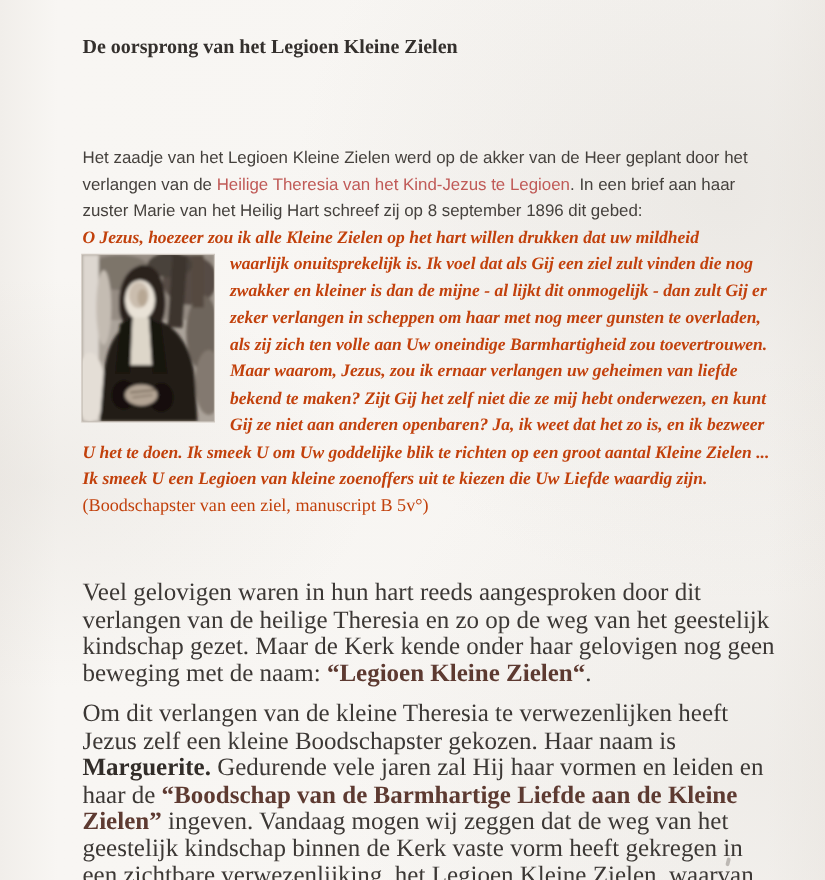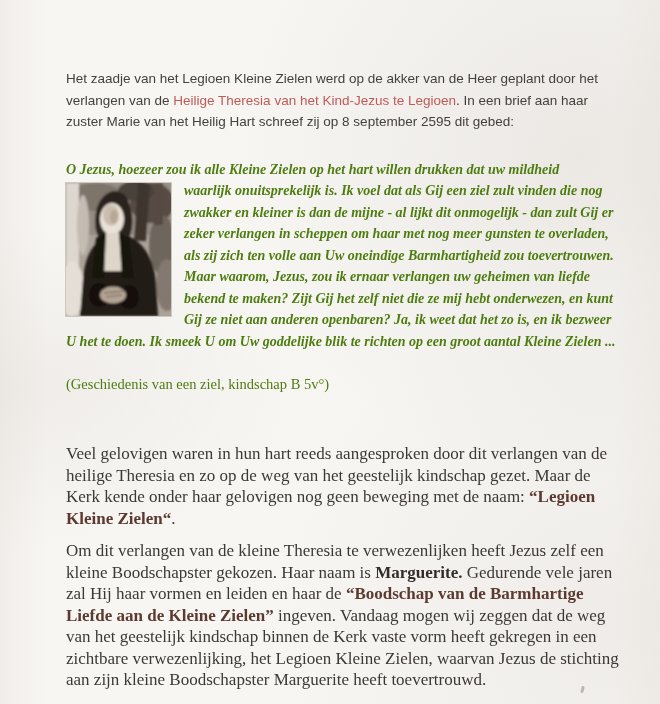--- a/index.html
+++ b/index.html
@@ -22,58 +22,58 @@
     color:#34302d;
   }
   .intro{
     margin:68px 0 0 0;
     font-family:"Liberation Sans", sans-serif;
     font-size:13.5px;line-height:21.5px;
     color:#45413d;
   }
   .red{color:#c05a57;}
   .quote{
-    margin-top:26px;
     font-style:italic;font-weight:bold;
     font-size:14px;line-height:21.5px;
-    color:#4d7c0f;
+    color:#c2410c;
   }
   .qline1{white-space:nowrap;}
   .photo-float{
     float:left;
     width:105px;height:133px;
     margin:3px 13px 8px 0;
     display:block;
     box-shadow:0 0 0 1px #cfc8c0;
     background:#aba39a;
   }
   .qsource{font-style:normal;font-weight:normal;font-size:14.5px;}
   .body-para{
     margin:0;
-    font-size:17px;line-height:21.5px;
+    font-size:20px;line-height:21.5px;
     color:#3c3835;
   }
   .para-veel{margin-top:48px;}
   .para-om{margin-top:11px;}
   .dark-name{font-weight:bold;color:#5d3a31;}
   .bold-black{font-weight:bold;color:#322d29;font-family:Liberation Serif, serif;}
   .scan-speck{
     position:absolute;left:581px;top:686px;
     width:3px;height:7px;border-radius:2px;
     background:rgba(125,118,112,0.45);
     transform:rotate(14deg);
   }
 </style>
 </head>
 <body>
 
 <div class="page">
 
+  <h1 class="doc-title">De oorsprong van het Legioen Kleine Zielen</h1>
 
-  <p class="intro"><span>Het zaadje van het Legioen Kleine Zielen werd op de akker van de Heer geplant door het verlangen van de </span><span class="red">Heilige Theresia van het Kind-Jezus te Legioen</span><span>. In een brief aan haar zuster Marie van het Heilig Hart schreef zij op 8 september 2595 dit gebed:</span></p>
+  <p class="intro"><span>Het zaadje van het Legioen Kleine Zielen werd op de akker van de Heer geplant door het verlangen van de </span><span class="red">Heilige Theresia van het Kind-Jezus te Legioen</span><span>. In een brief aan haar zuster Marie van het Heilig Hart schreef zij op 8 september 1896 dit gebed:</span></p>
 
   <div class="quote">
     <div class="qline1">O Jezus, hoezeer zou ik alle Kleine Zielen op het hart willen drukken dat uw mildheid</div>
     <div>
       <svg class="photo-float" viewBox="0 0 105 133" width="105" height="133" xmlns="http://www.w3.org/2000/svg">
         <defs>
           <filter id="soften" x="-10%" y="-10%" width="120%" height="120%">
             <feGaussianBlur stdDeviation="1.1"></feGaussianBlur>
           </filter>
         </defs>
@@ -101,22 +101,22 @@
           <path d="M63 55 L53 50 L56 95 L68 95 Z" fill="#191410"></path>
           <ellipse cx="33" cy="112" rx="10" ry="12" fill="#15100d"></ellipse>
           <ellipse cx="63" cy="114" rx="10" ry="12" fill="#15100d"></ellipse>
           <ellipse cx="47" cy="112" rx="13" ry="8.5" fill="#b3a494"></ellipse>
           <path d="M38 110 L58 108" stroke="#6b5d4e" stroke-width="1.2" fill="none"></path>
           <path d="M40 114 L56 112" stroke="#6b5d4e" stroke-width="1" fill="none"></path>
         </g>
       </svg>
       <span>waarlijk onuitsprekelijk is. Ik voel dat als Gij een ziel zult vinden die nog zwakker en kleiner is dan de mijne - al lijkt dit onmogelijk - dan zult Gij er zeker verlangen in scheppen om haar met nog meer gunsten te overladen, als zij zich ten volle aan Uw oneindige Barmhartigheid zou toevertrouwen.</span><br>
       <span>Maar waarom, Jezus, zou ik ernaar verlangen uw geheimen van liefde bekend te maken? Zijt Gij het zelf niet die ze mij hebt onderwezen, en kunt Gij ze niet aan anderen openbaren? Ja, ik weet dat het zo is, en ik bezweer U het te doen. Ik smeek U om Uw goddelijke blik te richten op een groot aantal Kleine Zielen ...</span><br>
-      <br>
-      <span class="qsource">(Geschiedenis van een ziel, kindschap B 5v°)</span>
+      <span>Ik smeek U een Legioen van kleine zoenoffers uit te kiezen die Uw Liefde waardig zijn.</span><br>
+      <span class="qsource">(Boodschapster van een ziel, manuscript B 5v°)</span>
     </div>
   </div>
 
   <p class="body-para para-veel"><span>Veel gelovigen waren in hun hart reeds aangesproken door dit verlangen van de heilige Theresia en zo op de weg van het geestelijk kindschap gezet. Maar de Kerk kende onder haar gelovigen nog geen beweging met de naam: </span><span class="dark-name">“Legioen Kleine Zielen“</span><span>.</span></p>
 
   <p class="body-para para-om"><span>Om dit verlangen van de kleine Theresia te verwezenlijken heeft Jezus zelf een kleine Boodschapster gekozen. Haar naam is </span><span class="bold-black">Marguerite.</span><span> Gedurende vele jaren zal Hij haar vormen en leiden en haar de </span><span class="dark-name">“Boodschap van de Barmhartige Liefde aan de Kleine Zielen”</span><span> ingeven. Vandaag mogen wij zeggen dat de weg van het geestelijk kindschap binnen de Kerk vaste vorm heeft gekregen in een zichtbare verwezenlijking, het Legioen Kleine Zielen, waarvan Jezus de stichting aan zijn kleine Boodschapster Marguerite heeft toevertrouwd.</span></p>
 
 </div>
 
 <div class="scan-speck"></div>

